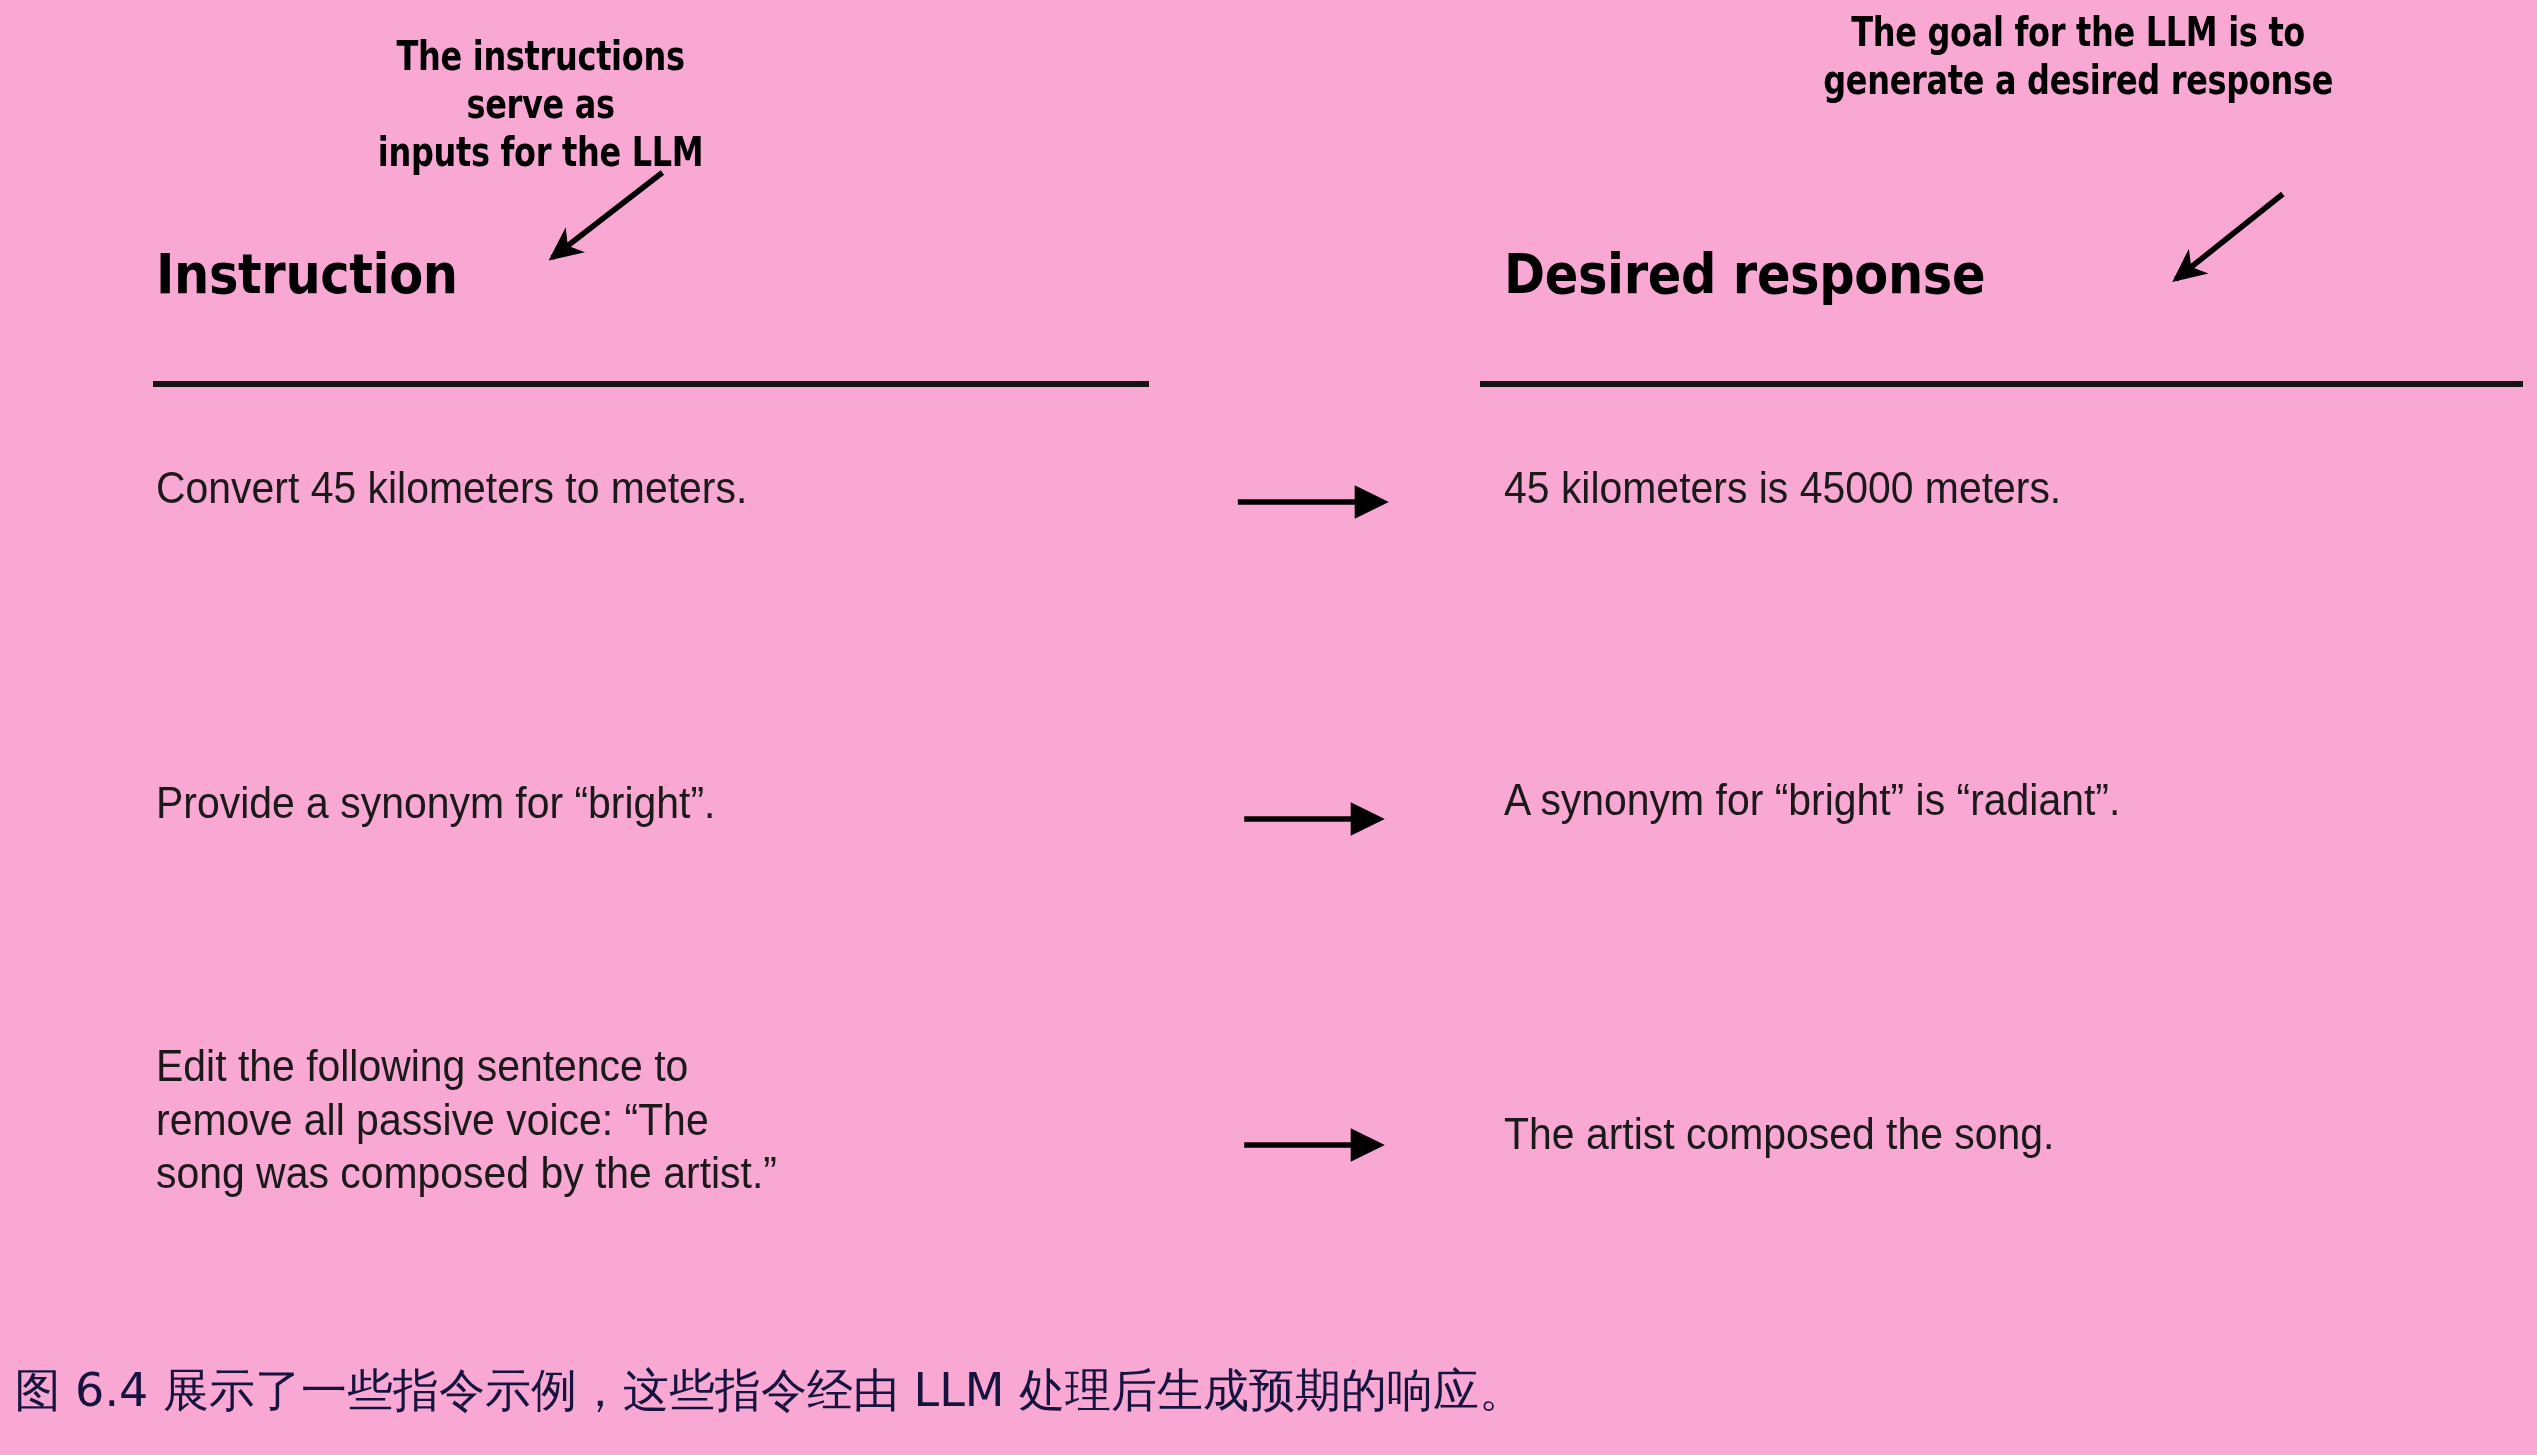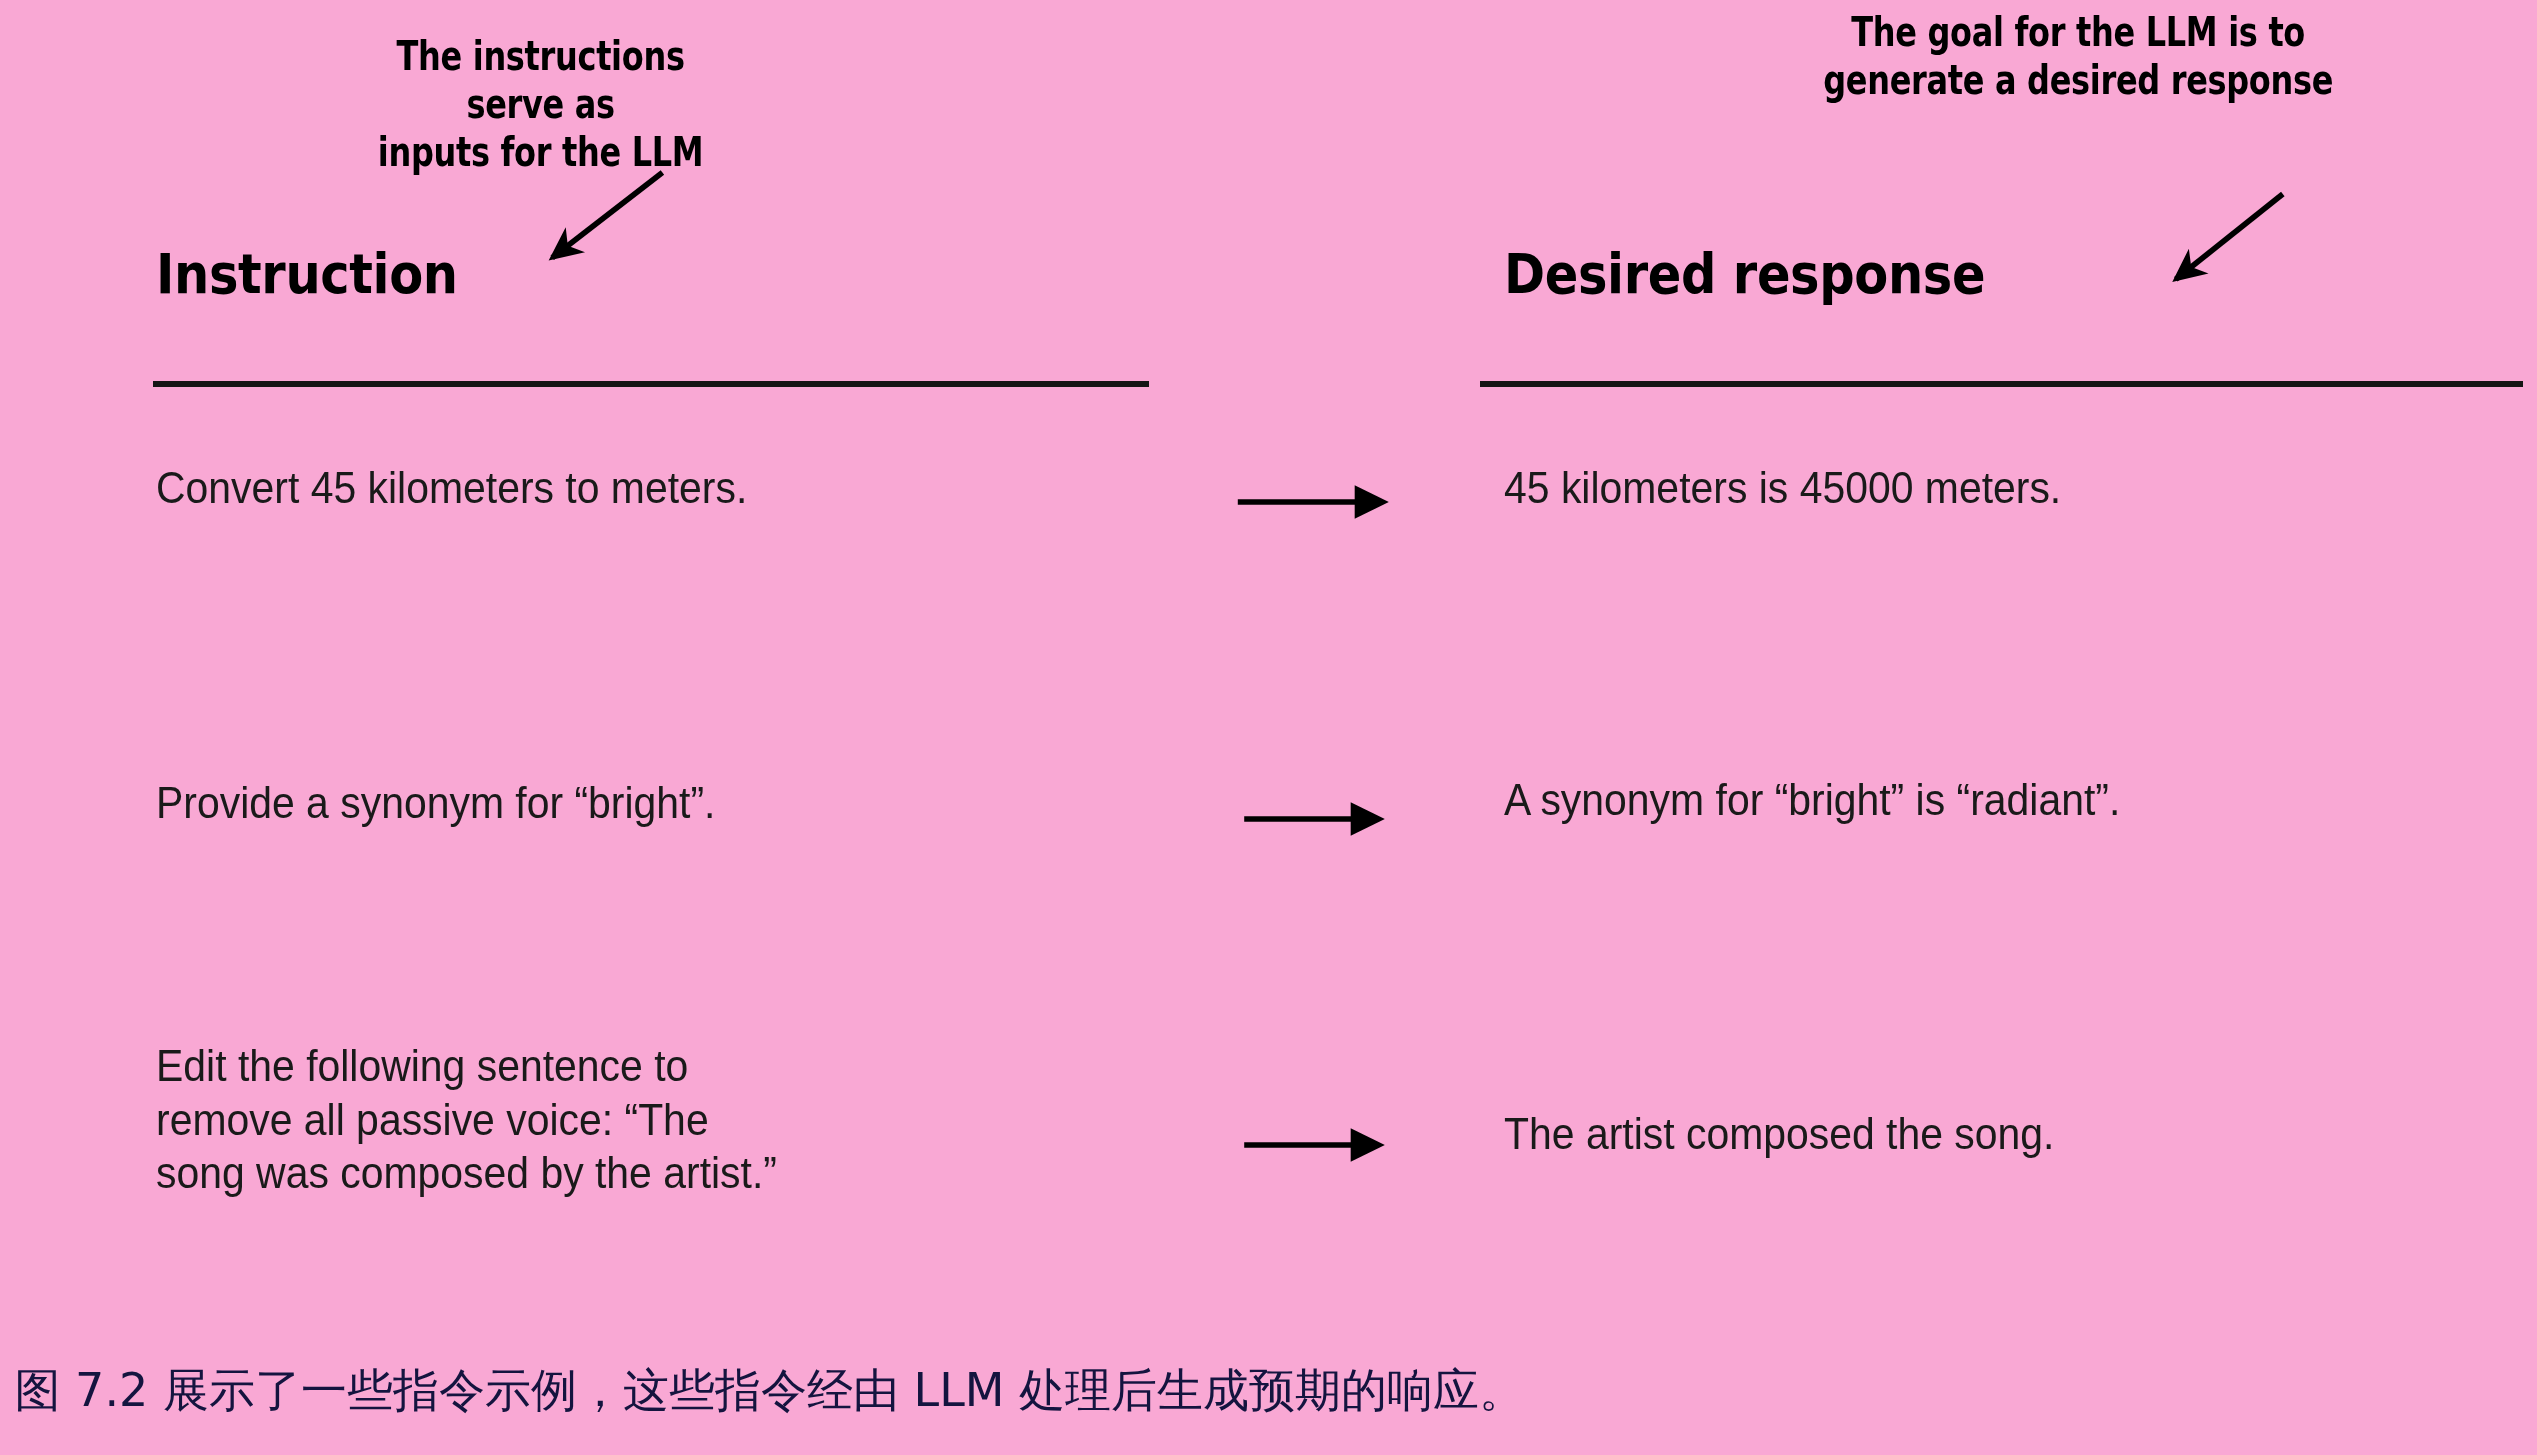--- a/index.html
+++ b/index.html
@@ -187,16 +187,16 @@
   <svg class="flow-arrow" id="flow-arrow-3" width="186" height="48" viewBox="0 0 230 60">
     <defs>
       <marker id="r-head-3" markerWidth="7" markerHeight="7" refX="4.9" refY="3.1" orient="auto" markerUnits="strokeWidth">
         <path d="M6.3,3.1 L0.2,6.1 L0.2,0.1 Z" fill="#000000"></path>
       </marker>
     </defs>
     <line x1="14" y1="30" x2="180" y2="30" stroke="#000000" stroke-width="7" marker-end="url(#r-head-3)"></line>
   </svg>
   <div class="cell right" id="cell-r3">The artist composed the song.</div>
 
-  <div id="caption">图 7.2 展示了一些指令示例，这些指令经由 LLM 处理后生成预期的响应。</div>
+  <div id="caption">图 6.4 展示了一些指令示例，这些指令经由 LLM 处理后生成预期的响应。</div>
 
 </div>
 
 
 </body></html>

